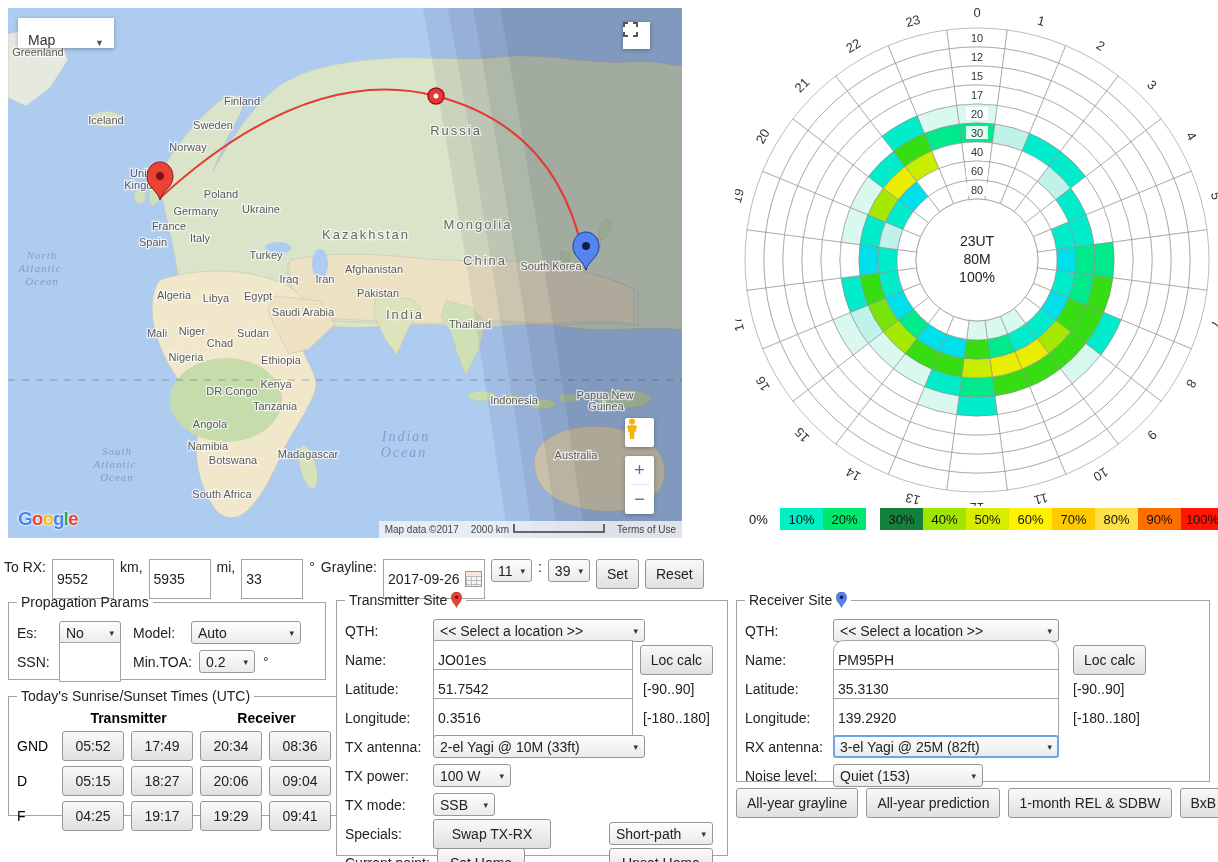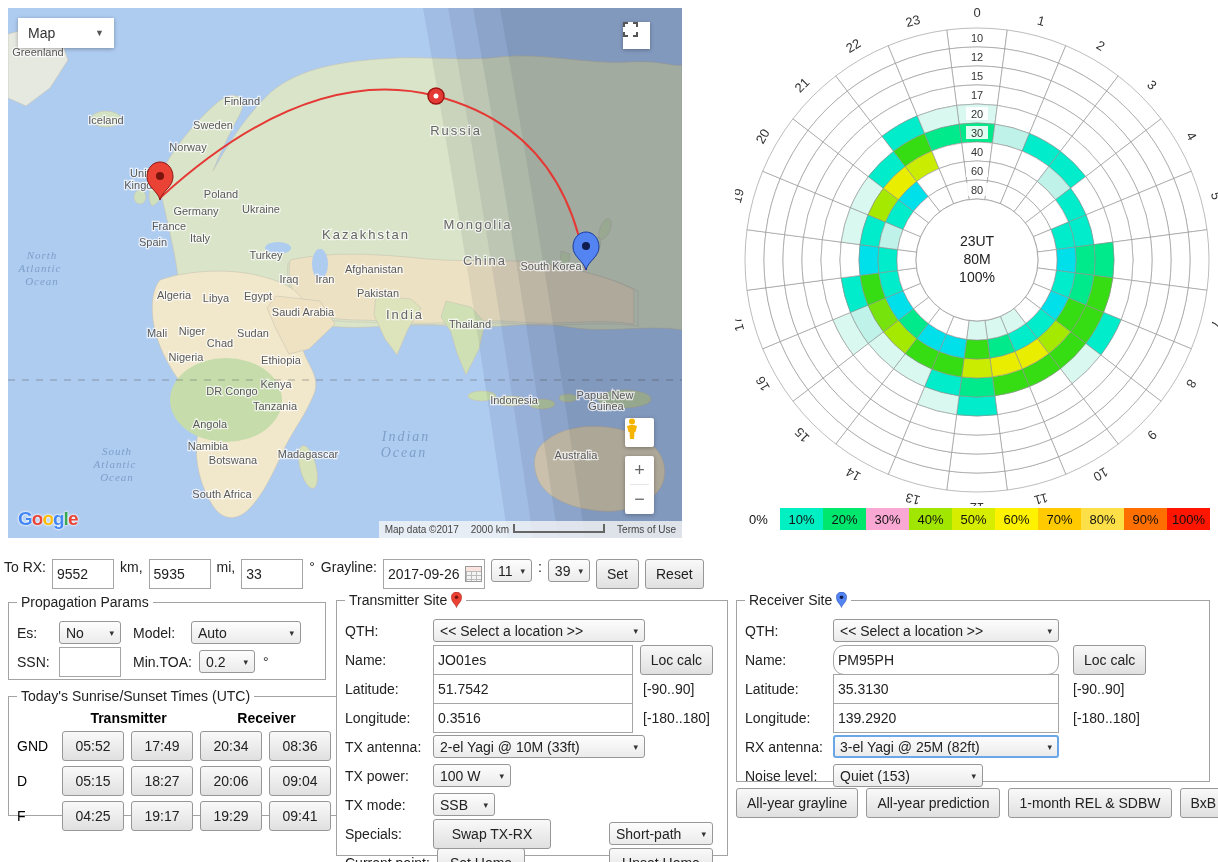--- a/index.html
+++ b/index.html
@@ -2,21 +2,21 @@
 <html><head>
 <meta charset="utf-8">
 <style>
   html,body{margin:0;padding:0;background:#fff;font-family:"Liberation Sans",sans-serif;}
   .stage{position:relative;width:1218px;height:862px;background:#fff;overflow:hidden;}
 
   
   .map-wrap{position:absolute;left:8px;top:8px;width:674px;height:530px;background:#aecbf0;overflow:hidden;}
   .map-wrap svg{position:absolute;left:0;top:0;}
   .map-type{position:absolute;left:10px;top:10px;width:96px;height:30px;background:#fff;box-shadow:0 1px 4px rgba(0,0,0,.3);
-    display:flex;align-items:center;justify-content:space-between;padding:0 10px;box-sizing:border-box;font-size:14px;color:#333;cursor:pointer;}
+    display:flex;align-items:flex-end;justify-content:space-between;padding:0 10px;box-sizing:border-box;font-size:14px;color:#333;cursor:pointer;}
   .map-type .arr{font-size:9px;color:#555;}
   .fs-btn{position:absolute;right:32px;top:14px;width:27px;height:27px;background:#fff;box-shadow:0 1px 4px rgba(0,0,0,.3);
     display:flex;align-items:center;justify-content:center;cursor:pointer;}
   .pegman{position:absolute;right:28px;top:410px;width:29px;height:29px;background:#fff;border-radius:2px;box-shadow:0 1px 4px rgba(0,0,0,.3);
     display:flex;align-items:center;justify-content:center;cursor:pointer;}
   .zoomctl{position:absolute;right:28px;top:448px;width:29px;height:58px;background:#fff;border-radius:2px;box-shadow:0 1px 4px rgba(0,0,0,.3);}
   .zoomctl .zi{height:28px;display:flex;align-items:center;justify-content:center;font-size:18px;color:#666;cursor:pointer;}
   .zoomctl .div{height:1px;background:#e6e6e6;margin:0 5px;}
   .glogo{position:absolute;left:10px;bottom:8px;font-size:19px;font-weight:bold;letter-spacing:-1px;
     text-shadow:0 0 2px #fff,0 0 3px #fff;}
@@ -33,21 +33,21 @@
   
   .wheel-wrap{position:absolute;left:735px;top:8px;width:483px;height:540px;}
   .hlab{font:13px "Liberation Sans",sans-serif;fill:#333;text-anchor:middle;}
   .blab{font:11px "Liberation Sans",sans-serif;fill:#333;text-anchor:middle;}
   .ctext{font:14px "Liberation Sans",sans-serif;fill:#222;text-anchor:middle;}
   .legend{position:absolute;left:2px;top:500px;display:flex;}
   .legend .lcell{width:43px;height:22px;display:flex;align-items:center;justify-content:center;font-size:13px;color:#111;}
 
   
   .row{position:absolute;display:flex;align-items:flex-start;gap:6px;font-size:14px;color:#222;}
-  input.txt{border:1px solid #a5a5a5;padding:6px 4px;font:14px "Liberation Sans",sans-serif;color:#222;box-sizing:border-box;height:30px;}
+  input.txt{border:1px solid #a5a5a5;padding:6px 4px;font:14px "Liberation Sans",sans-serif;color:#222;box-sizing:border-box;height:40px;}
   .btn{display:inline-flex;align-items:center;justify-content:center;background:linear-gradient(#f9f9f9,#e0e0e0);
     border:1px solid #979797;border-radius:3px;padding:2px 10px;font:14px "Liberation Sans",sans-serif;color:#222;cursor:pointer;white-space:nowrap;height:30px;box-sizing:border-box;}
   .sel{display:inline-flex;align-items:center;justify-content:space-between;gap:8px;background:linear-gradient(#fdfdfd,#ebebeb);
     border:1px solid #979797;border-radius:3px;padding:2px 6px;font:14px "Liberation Sans",sans-serif;color:#222;cursor:pointer;height:23px;box-sizing:border-box;white-space:nowrap;}
   .sel .arr{font-size:9px;color:#333;}
   fieldset{position:absolute;border:1px solid #a3a3a3;margin:0;padding:6px 8px;box-sizing:border-box;background:#fff;}
   legend{font-size:14px;color:#222;padding:0 4px;display:flex;align-items:center;gap:4px;}
   .frow{position:relative;display:flex;align-items:center;margin:4px 0;height:25px;font-size:14px;color:#222;}
   .frow .lab{display:inline-block;width:88px;flex:none;}
   .rng{margin-left:10px;color:#222;}
@@ -487,21 +487,21 @@
         <text x="242" y="147.5" class="blab">40</text>
         <rect x="231" y="156" width="22" height="13" fill="#ffffff" opacity="0.88"></rect>
         <text x="242" y="166.5" class="blab">60</text>
         <rect x="231" y="175" width="22" height="13" fill="#ffffff" opacity="0.88"></rect>
         <text x="242" y="185.5" class="blab">80</text>
       </svg>
   <div class="legend" id="legend">
         <div class="lcell" style="background: rgb(255, 255, 255);">0%</div>
         <div class="lcell" style="background: rgb(0, 239, 195);">10%</div>
         <div class="lcell" style="background: rgb(0, 231, 109);">20%</div>
-        <div class="lcell" style="background: #f9a8d4;">30%</div>
+        <div class="lcell" style="background: #15803d; margin-left: 14px;">30%</div>
         <div class="lcell" style="background: rgb(160, 230, 0);">40%</div>
         <div class="lcell" style="background: rgb(214, 237, 0);">50%</div>
         <div class="lcell" style="background: rgb(255, 242, 0);">60%</div>
         <div class="lcell" style="background: rgb(255, 203, 0);">70%</div>
         <div class="lcell" style="background: #fde047;">80%</div>
         <div class="lcell" style="background: rgb(255, 111, 0);">90%</div>
         <div class="lcell" style="background: rgb(255, 21, 0);">100%</div>
       </div>
 </div>
 

